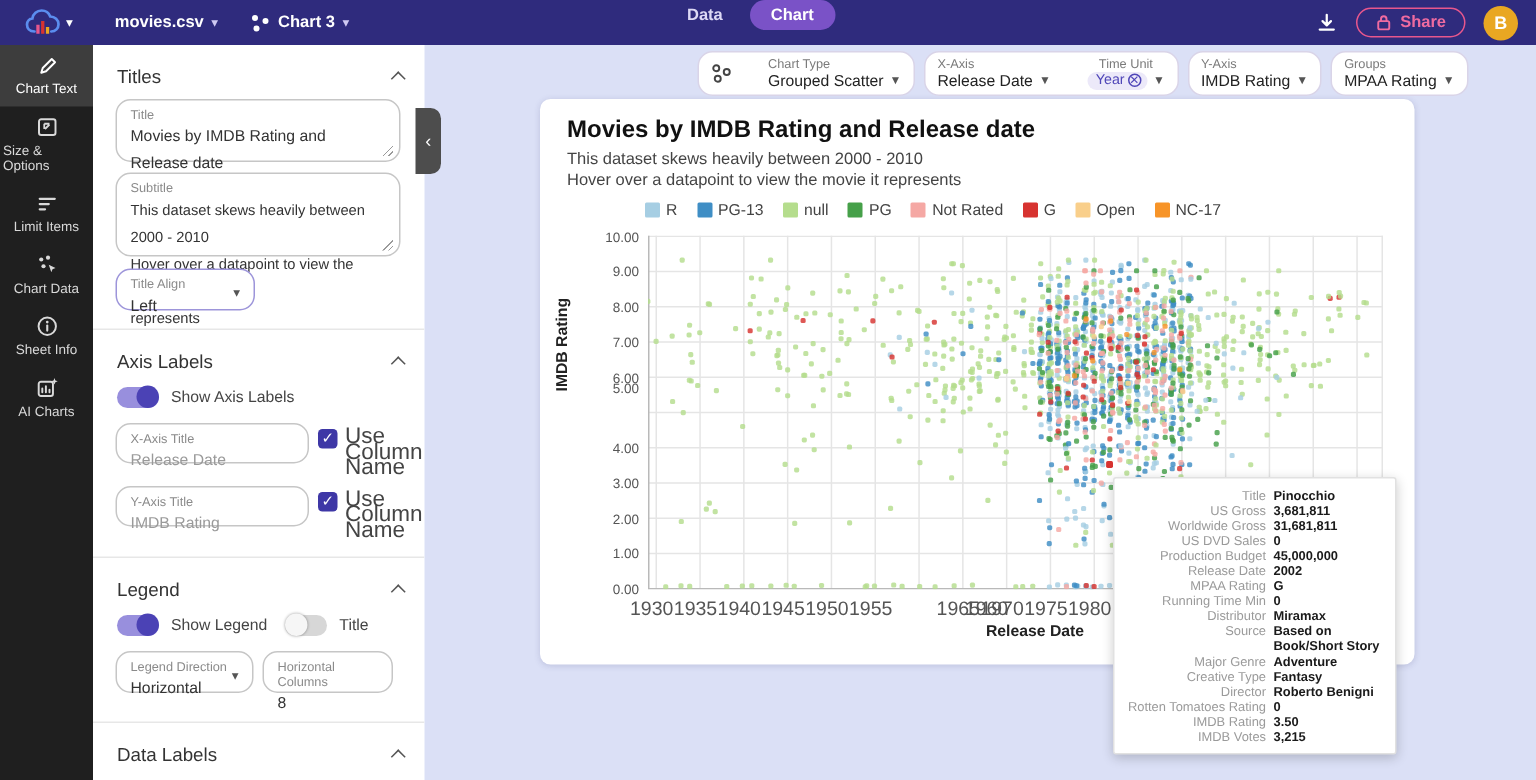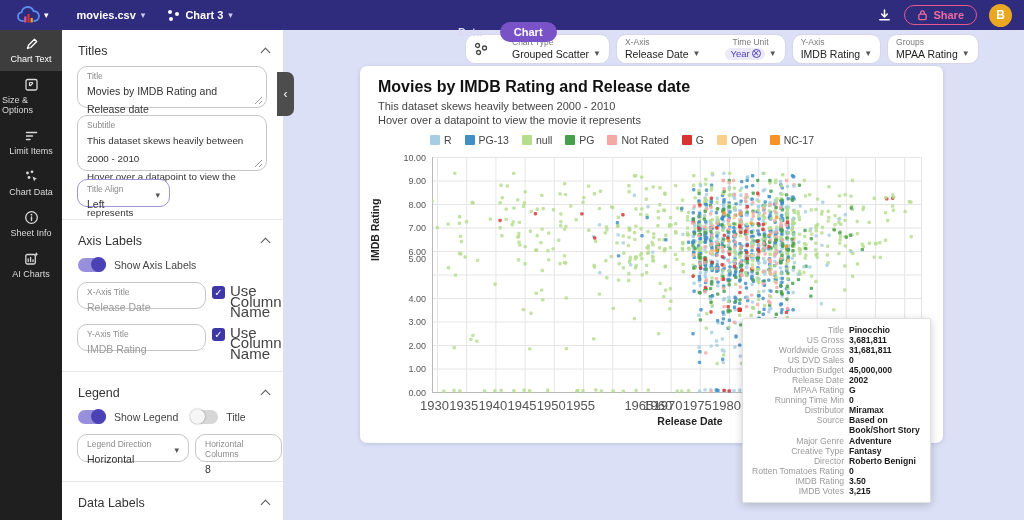--- a/index.html
+++ b/index.html
@@ -7,21 +7,21 @@
   #stage { position:relative; width:1024px; height:520px; background:#dbe0f6; overflow:hidden; }
 
   
   .topbar { position:absolute; left:0; top:0; width:1024px; height:30px; background:#2f2b7d; display:flex; align-items:center; z-index:40; }
   .logo-wrap { display:flex; align-items:center; margin-left:16px; cursor:pointer; }
   .logo-chev { color:#fff; font-size:9px; margin-left:2px; }
   .tb-item { color:#fff; font-size:11px; font-weight:700; display:flex; align-items:center; gap:5px; cursor:pointer; }
   .tb-file { margin-left:28px; }
   .tb-chart { margin-left:22px; }
   .tb-caret { font-size:9px; color:#cfc9f2; }
-  .tb-center { position:absolute; left:450px; top:0; height:42px; display:flex; align-items:flex-end; gap:10px; }
+  .tb-center { position:absolute; left:450px; top:0; height:42px; display:flex; align-items:flex-start; gap:10px; }
   .tab-data { color:#ddd9f5; font-size:11px; font-weight:700; padding:4px 8px; cursor:pointer; }
   .tab-chart { color:#fff; font-size:11px; font-weight:700; background:#7a52c7; border-radius:13px; padding:4px 14px; cursor:pointer; }
   .tb-right { position:absolute; right:12px; top:0; height:30px; display:flex; align-items:center; gap:12px; }
   .share-btn { display:flex; align-items:center; gap:5px; border:1px solid #e8578d; color:#ef6ba0; border-radius:12px; padding:3px 12px; font-size:11px; font-weight:700; cursor:pointer; background:transparent; }
   .avatar { width:23px; height:23px; border-radius:50%; background:#e9a722; color:#fff; font-size:12px; font-weight:700; display:flex; align-items:center; justify-content:center; cursor:pointer; }
 
   
   .rail { position:absolute; left:0; top:30px; width:62px; height:490px; background:#1f1f1f; z-index:30; }
   .rail-item { width:62px; padding:6px 2px 7px; display:flex; flex-direction:column; align-items:center; gap:3px; color:#d9d9d9; font-size:9px; cursor:pointer; }
   .rail-item.active { background:#3d3d3d; color:#fff; }
@@ -243,21 +243,21 @@
       <span class="sec-title">Legend</span>
       <span class="chev-up"></span>
     </div>
     <div class="toggle-row">
       <span class="toggle on"></span>
       <span class="toggle-label">Show Legend</span>
       <span class="toggle off" style="margin-left:4px"></span>
       <span class="toggle-label">Title</span>
     </div>
     <div style="display:flex; margin-bottom:4px">
-      <div class="field select" style="width:112px; height:28px">
+      <div class="field select" style="width:92px; height:28px">
         <div>
           <span class="flabel">Legend Direction</span>
           <span class="fvalue">Horizontal</span>
         </div>
         <span class="arrow">▾</span>
       </div>
       <div class="field" style="width:87px; height:28px; margin-left:6px">
         <span class="flabel">Horizontal Columns</span>
         <span class="fvalue">8</span>
       </div>

